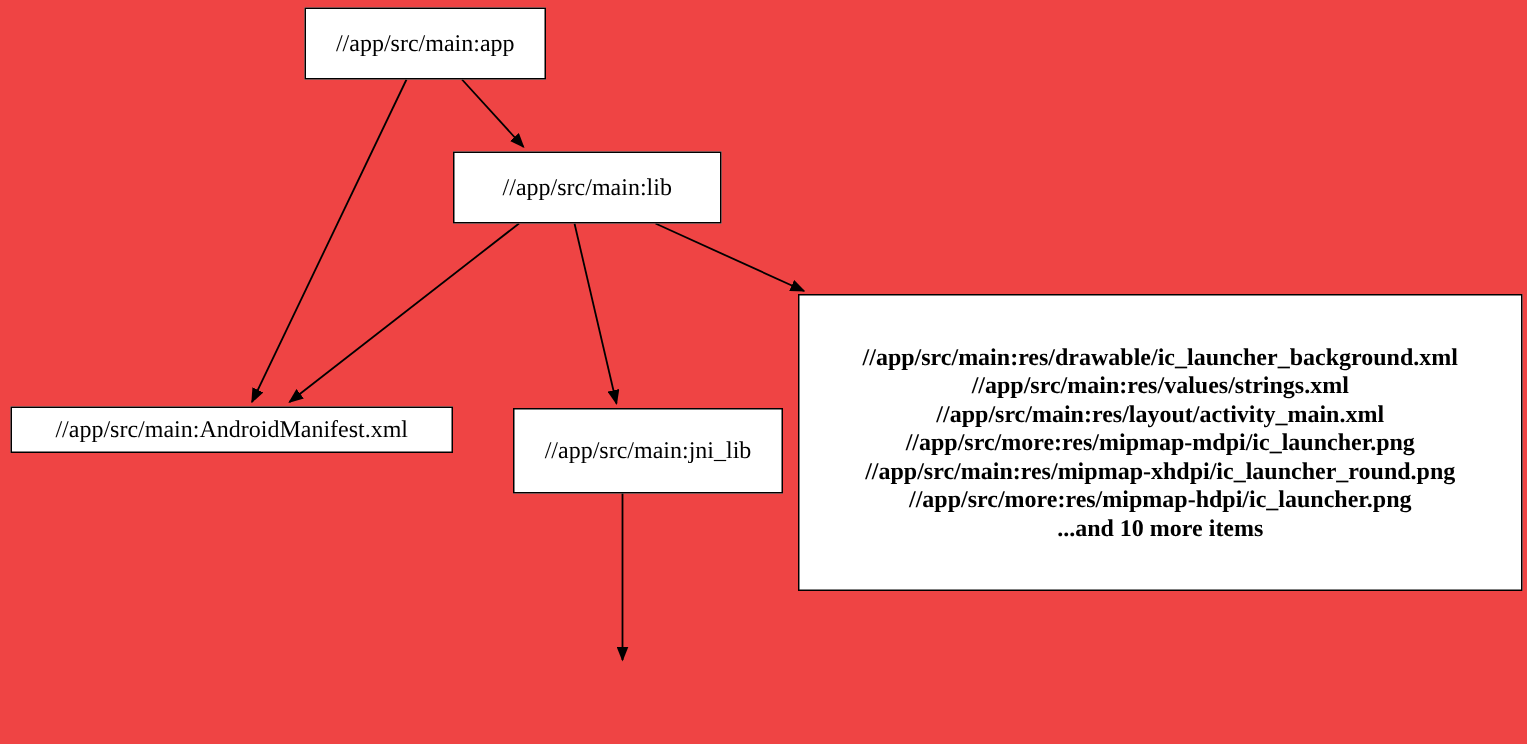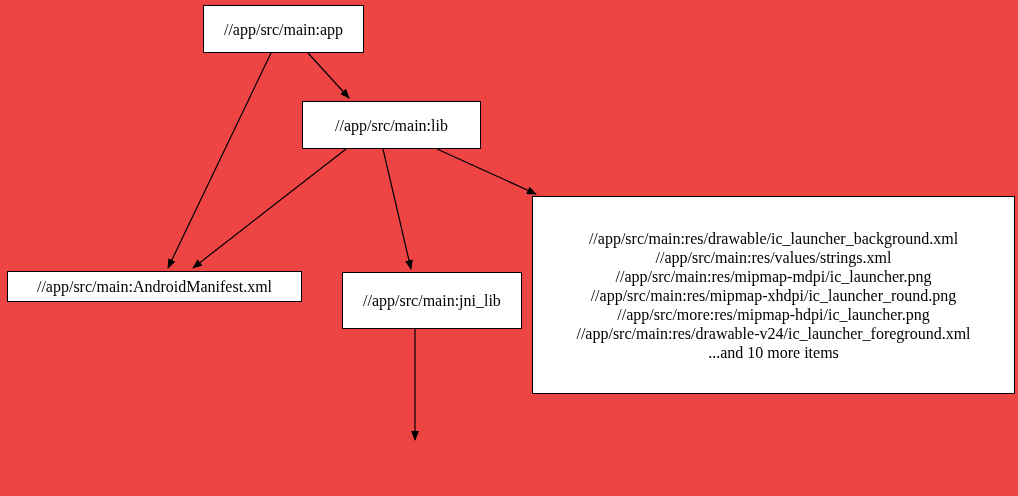--- a/index.html
+++ b/index.html
@@ -33,20 +33,21 @@
     justify-content: center;
     text-align: center;
     font-size: 16px;
     line-height: 19px;
     box-sizing: border-box;
     white-space: nowrap;
   }
   .node-multiline {
     flex-direction: column;
     justify-content: center;
+    font-weight: bold;
   }
   .node-line {
     display: block;
   }
   #node-app        { left: 203px; top: 5px;   width: 161px; height: 48px; }
   #node-lib        { left: 302px; top: 101px; width: 179px; height: 48px; }
   #node-manifest   { left: 7px;   top: 271px; width: 295px; height: 31px; }
   #node-jni-lib    { left: 325px; top: 272px; width: 180px; height: 57px; margin-left: 17px; }
   #node-res        { left: 532px; top: 196px; width: 483px; height: 198px; }
   #node-native-lib { left: 280px; top: 443px; width: 272px; height: 47px; }
@@ -82,21 +83,21 @@
     <span class="node-line">//app/src/main:AndroidManifest.xml</span>
   </div>
 
   <div class="node" id="node-jni-lib">
     <span class="node-line">//app/src/main:jni_lib</span>
   </div>
 
   <div class="node node-multiline" id="node-res">
     <span class="node-line">//app/src/main:res/drawable/ic_launcher_background.xml</span>
     <span class="node-line">//app/src/main:res/values/strings.xml</span>
-    <span class="node-line">//app/src/main:res/mipmap-mdpi/ic_launcher.png</span>
+    <span class="node-line">//app/src/main:res/layout/activity_main.xml</span>
+    <span class="node-line">//app/src/more:res/mipmap-mdpi/ic_launcher.png</span>
     <span class="node-line">//app/src/main:res/mipmap-xhdpi/ic_launcher_round.png</span>
     <span class="node-line">//app/src/more:res/mipmap-hdpi/ic_launcher.png</span>
-    <span class="node-line">//app/src/main:res/drawable-v24/ic_launcher_foreground.xml</span>
     <span class="node-line">...and 10 more items</span>
   </div>
 
 
 </div>
 
 </body></html>

